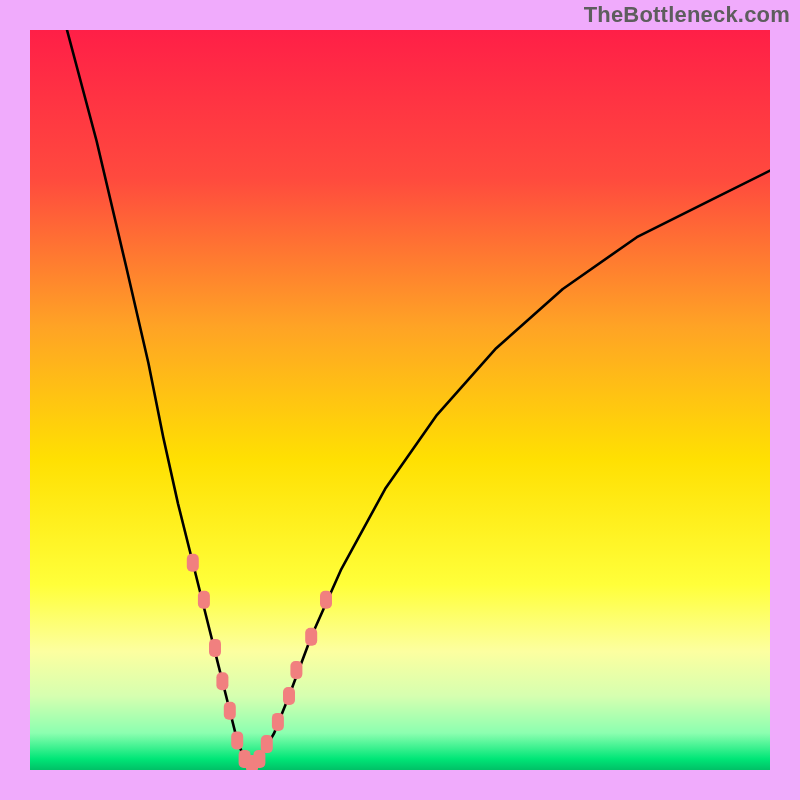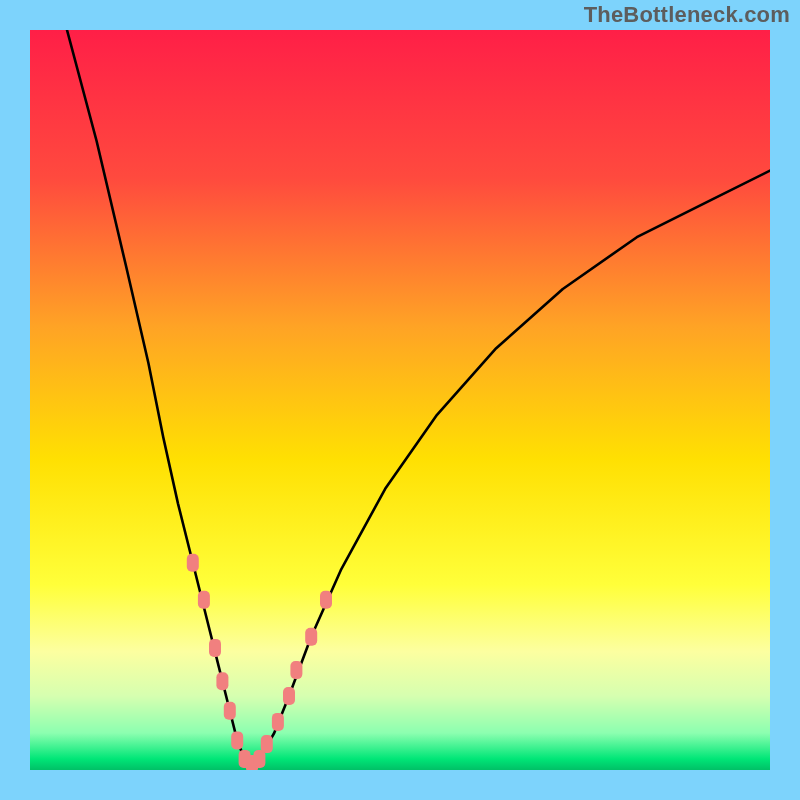--- a/index.html
+++ b/index.html
@@ -8,21 +8,21 @@
     width: 800px;
     height: 800px;
     overflow: hidden;
     background: #000;
     font-family: Arial, Helvetica, sans-serif;
   }
   .frame {
     position: relative;
     width: 800px;
     height: 800px;
-    background: #7dd3fc;
+    background: #f0abfc;
     box-sizing: border-box;
   }
   .plot-area {
     position: absolute;
     left: 30px;
     top: 30px;
     width: 740px;
     height: 740px;
     box-sizing: border-box;
   }

